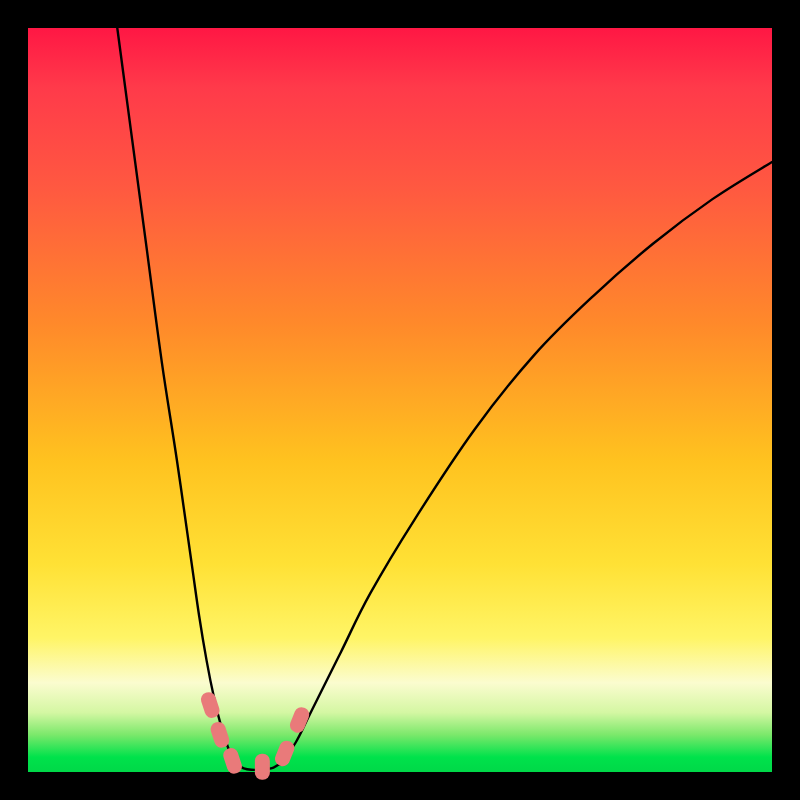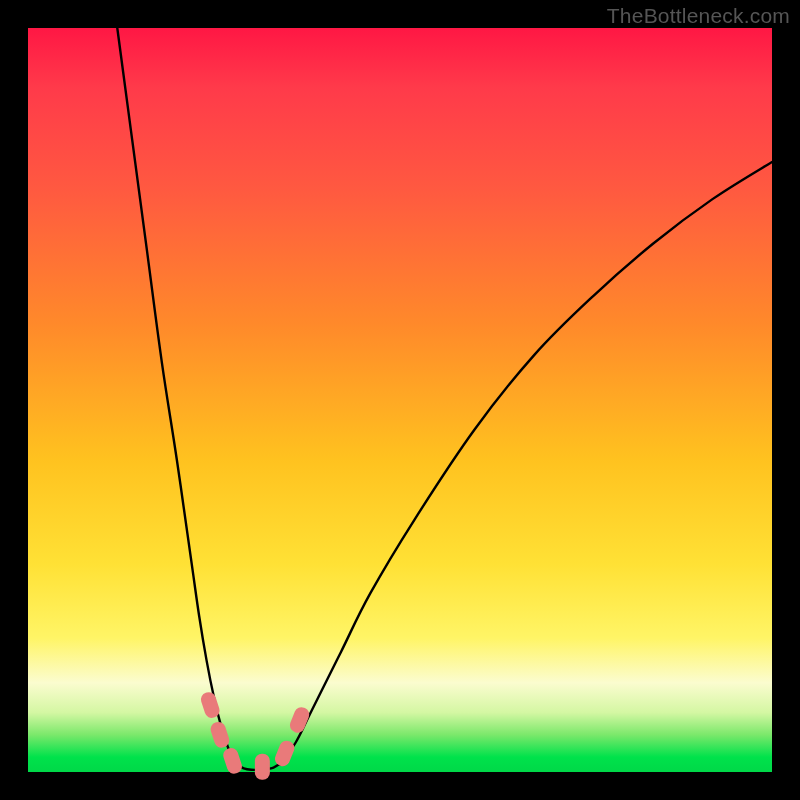--- a/index.html
+++ b/index.html
@@ -57,21 +57,20 @@
     left: 0;
     width: 744px;
     height: 744px;
     overflow: visible;
   }
 </style>
 </head>
 <body>
 
 <div class="frame">
-  <div class="watermark">TheBottleneck.com</div>
 
   <div class="plot">
     <svg class="curve" viewBox="0 0 744 744" preserveAspectRatio="none">
       <path id="curve-path" fill="none" stroke="#000000" stroke-width="2.4" stroke-linecap="round" stroke-linejoin="round" d="M 89.28 0 C 91.9584 20.088000000000005, 98.8032 71.424, 104.16000000000001 111.60000000000002 C 109.51680000000002 151.77600000000004, 113.68320000000001 183.02400000000006, 119.04 223.20000000000005 C 124.3968 263.37600000000003, 128.5632 297.3024, 133.92 334.79999999999995 C 139.27679999999998 372.29759999999993, 143.44320000000002 395.36160000000007, 148.8 431.52000000000004 C 154.1568 467.6784, 159.66240000000002 507.55679999999995, 163.68 535.68 C 167.6976 563.8032, 168.4416 570.3504, 171.12 587.76 C 173.79840000000002 605.1696, 175.8816 617.6687999999999, 178.56 632.4 C 181.2384 647.1312, 183.3216 657.5472, 186 669.6 C 188.6784 681.6528000000001, 190.7616 689.9856, 193.44 699.36 C 196.1184 708.7344, 198.2016 714.9839999999999, 200.88000000000002 721.68 C 203.55840000000003 728.376, 206.98080000000002 733.8815999999999, 208.32000000000002 736.56 C 209.65920000000003 739.2384, 206.98080000000002 735.8903999999999, 208.32000000000002 736.56 C 209.65920000000003 737.2296, 213.0816 739.3425599999999, 215.76 740.28 C 218.43839999999997 741.21744, 220.52159999999998 741.50016, 223.2 741.768 C 225.8784 742.03584, 227.96159999999998 741.90192, 230.64 741.768 C 233.3184 741.63408, 235.4016 741.42576, 238.08 741.024 C 240.75840000000002 740.62224, 242.8416 740.60736, 245.52 739.536 C 248.19840000000002 738.4646399999999, 251.6208 735.8755199999999, 252.96 735.072 C 254.2992 734.2684800000001, 250.28160000000003 738.82176, 252.96 735.072 C 255.6384 731.32224, 262.48319999999995 723.34656, 267.84 714.24 C 273.1968 705.1334400000001, 274.68480000000005 700.5504, 282.72 684.48 C 290.7552 668.4096000000001, 301.7664 646.3872, 312.47999999999996 624.96 C 323.19359999999995 603.5328000000001, 328.848 589.5456, 342.24 565.44 C 355.632 541.3344000000001, 368.1312 520.5024, 386.88 491.03999999999996 C 405.6288 461.57759999999996, 424.97279999999995 431.2224, 446.4 401.76 C 467.8272 372.2976, 484.4928 351.46559999999994, 505.92 327.35999999999996 C 527.3472 303.2544, 544.0128000000001 287.928, 565.44 267.84 C 586.8672 247.75199999999998, 603.5328 233.16959999999997, 624.9599999999999 215.76 C 646.3871999999999 198.3504, 663.0528 185.85119999999998, 684.48 171.12 C 705.9072 156.38880000000003, 733.2864 140.61600000000007, 744 133.92000000000007"></path>
       <g id="marker-layer">
           <rect x="174.78" y="664.04" width="15" height="26" rx="7" ry="7" fill="#e97a7a" transform="rotate(-18 182.28 677.04)"></rect>
           <rect x="184.452" y="693.8" width="15" height="26" rx="7" ry="7" fill="#e97a7a" transform="rotate(-18 191.952 706.8)"></rect>
           <rect x="197.10000000000002" y="719.84" width="15" height="26" rx="7" ry="7" fill="#e97a7a" transform="rotate(-18 204.60000000000002 732.84)"></rect>
           <rect x="226.86" y="725.792" width="15" height="26" rx="7" ry="7" fill="#e97a7a" transform="rotate(0 234.36 738.792)"></rect>
           <rect x="249.18" y="712.4" width="15" height="26" rx="7" ry="7" fill="#e97a7a" transform="rotate(22 256.68 725.4)"></rect>

